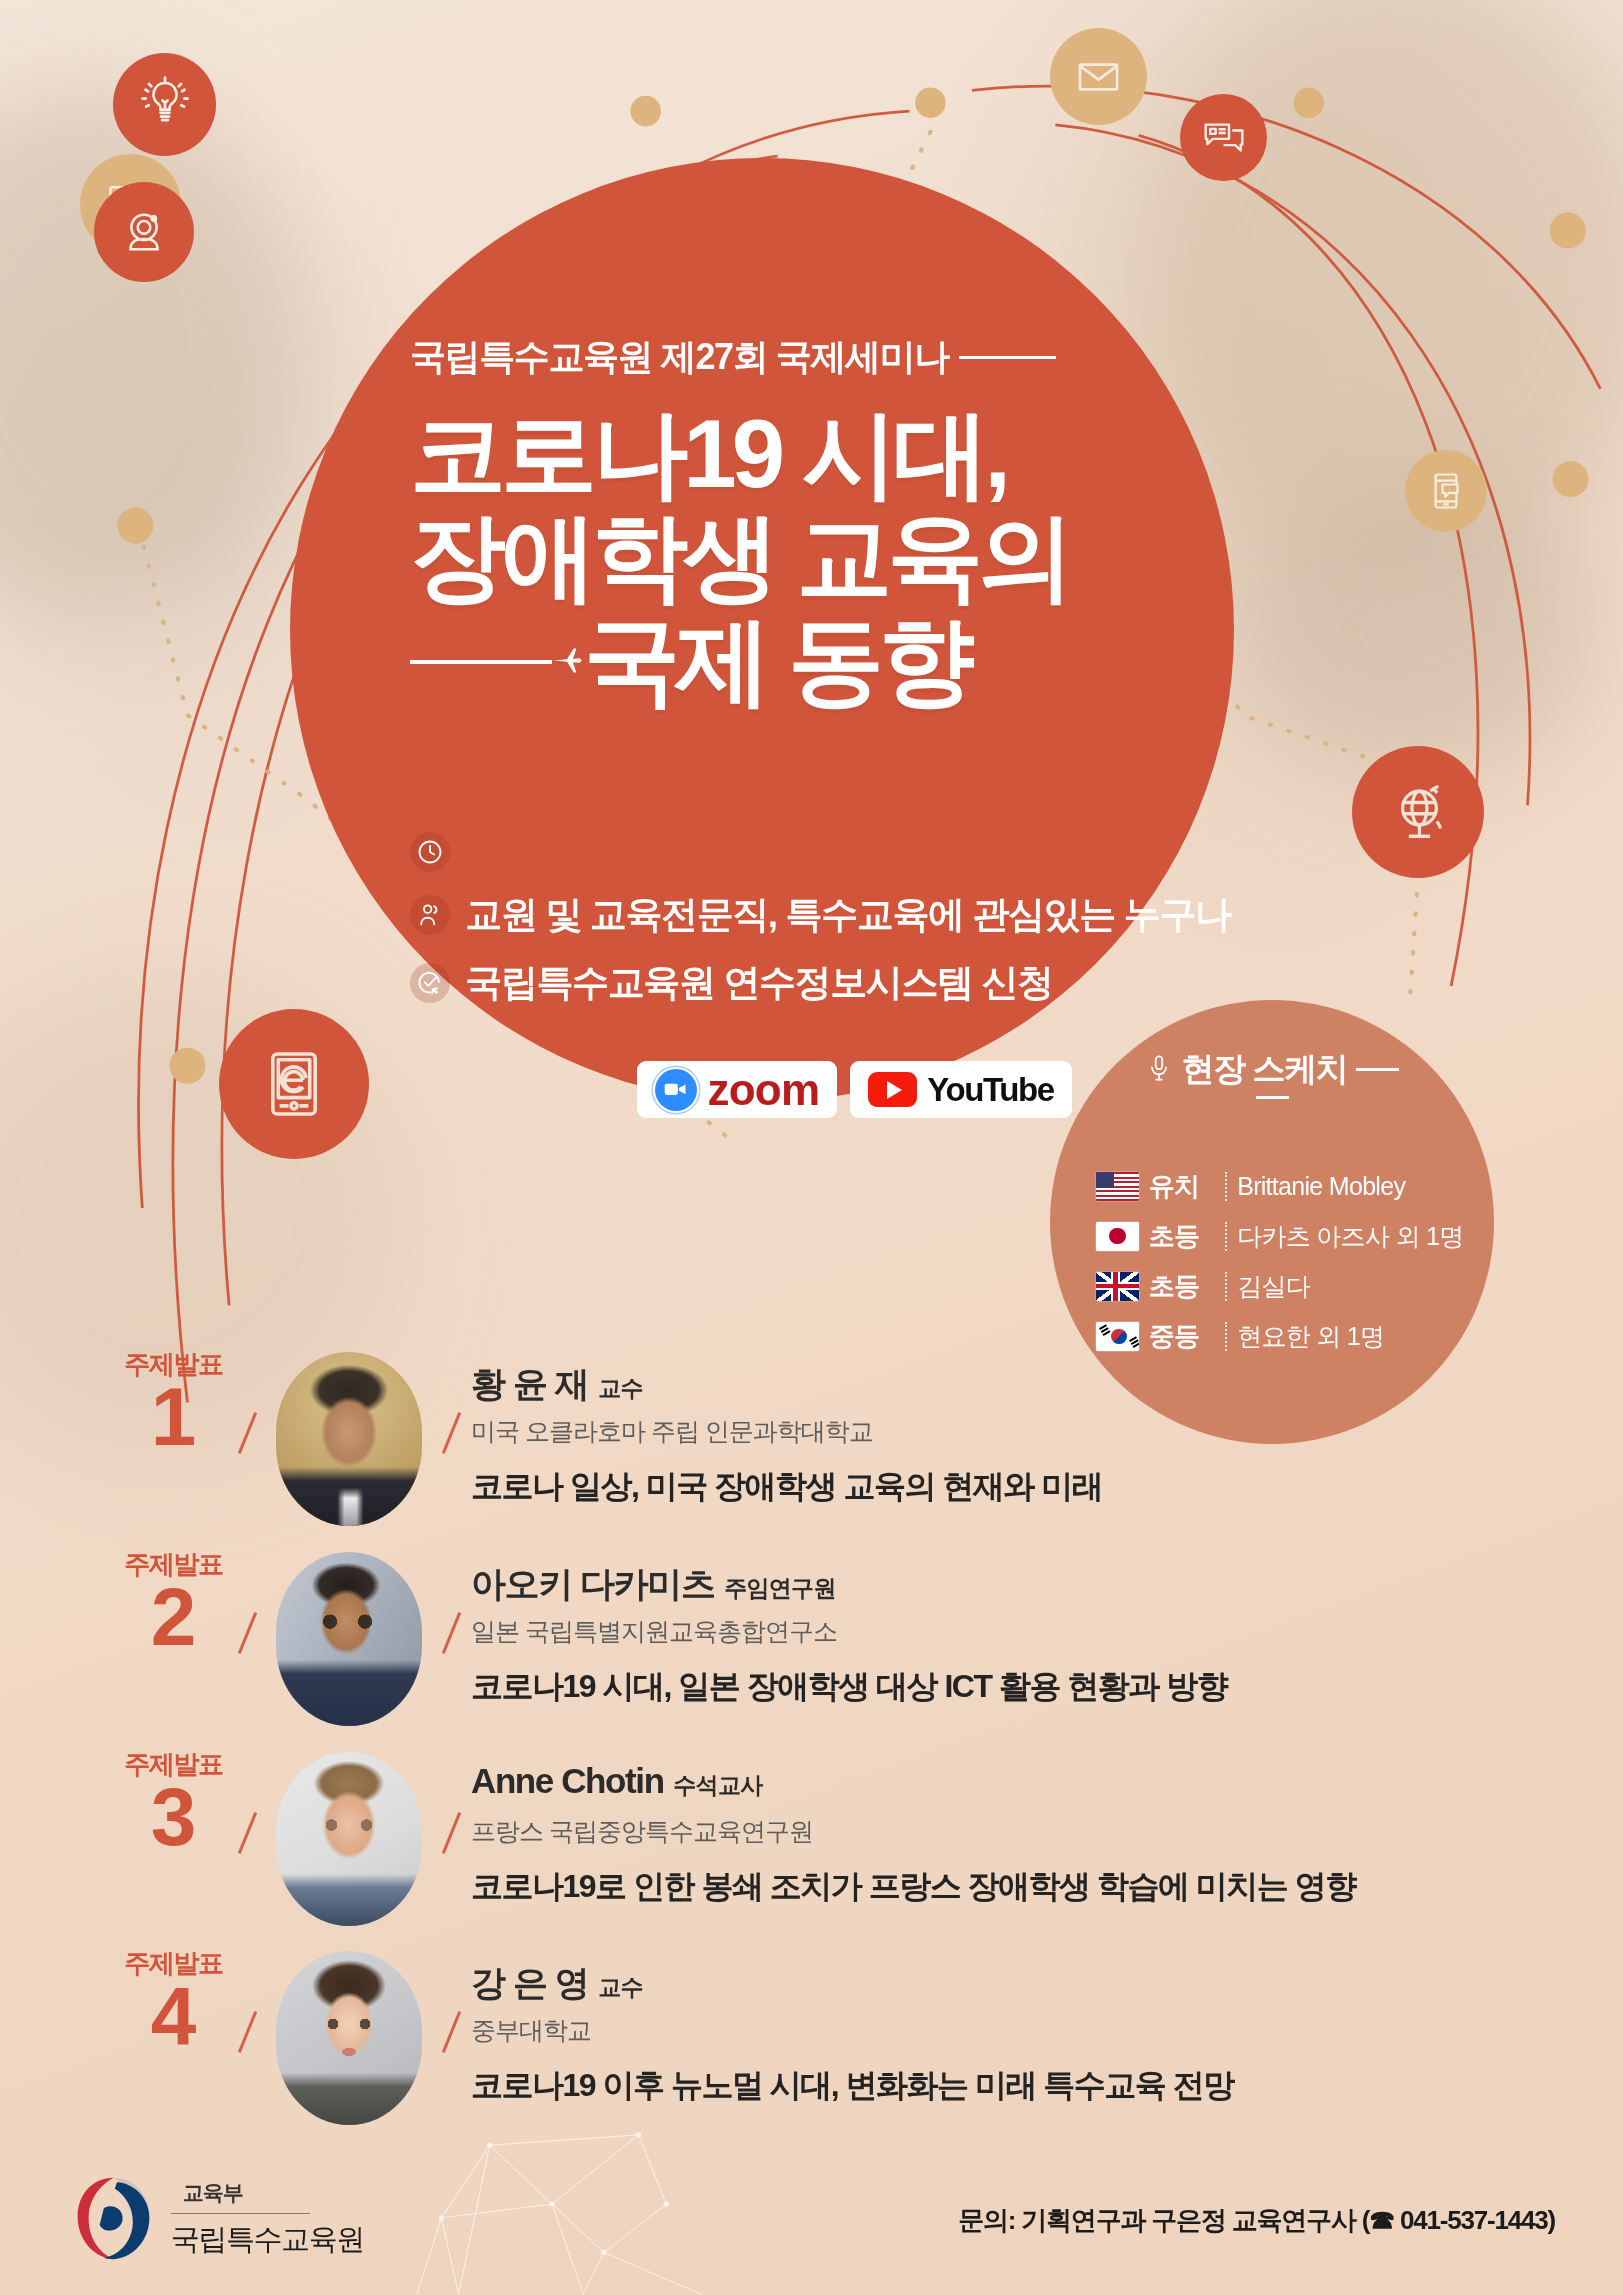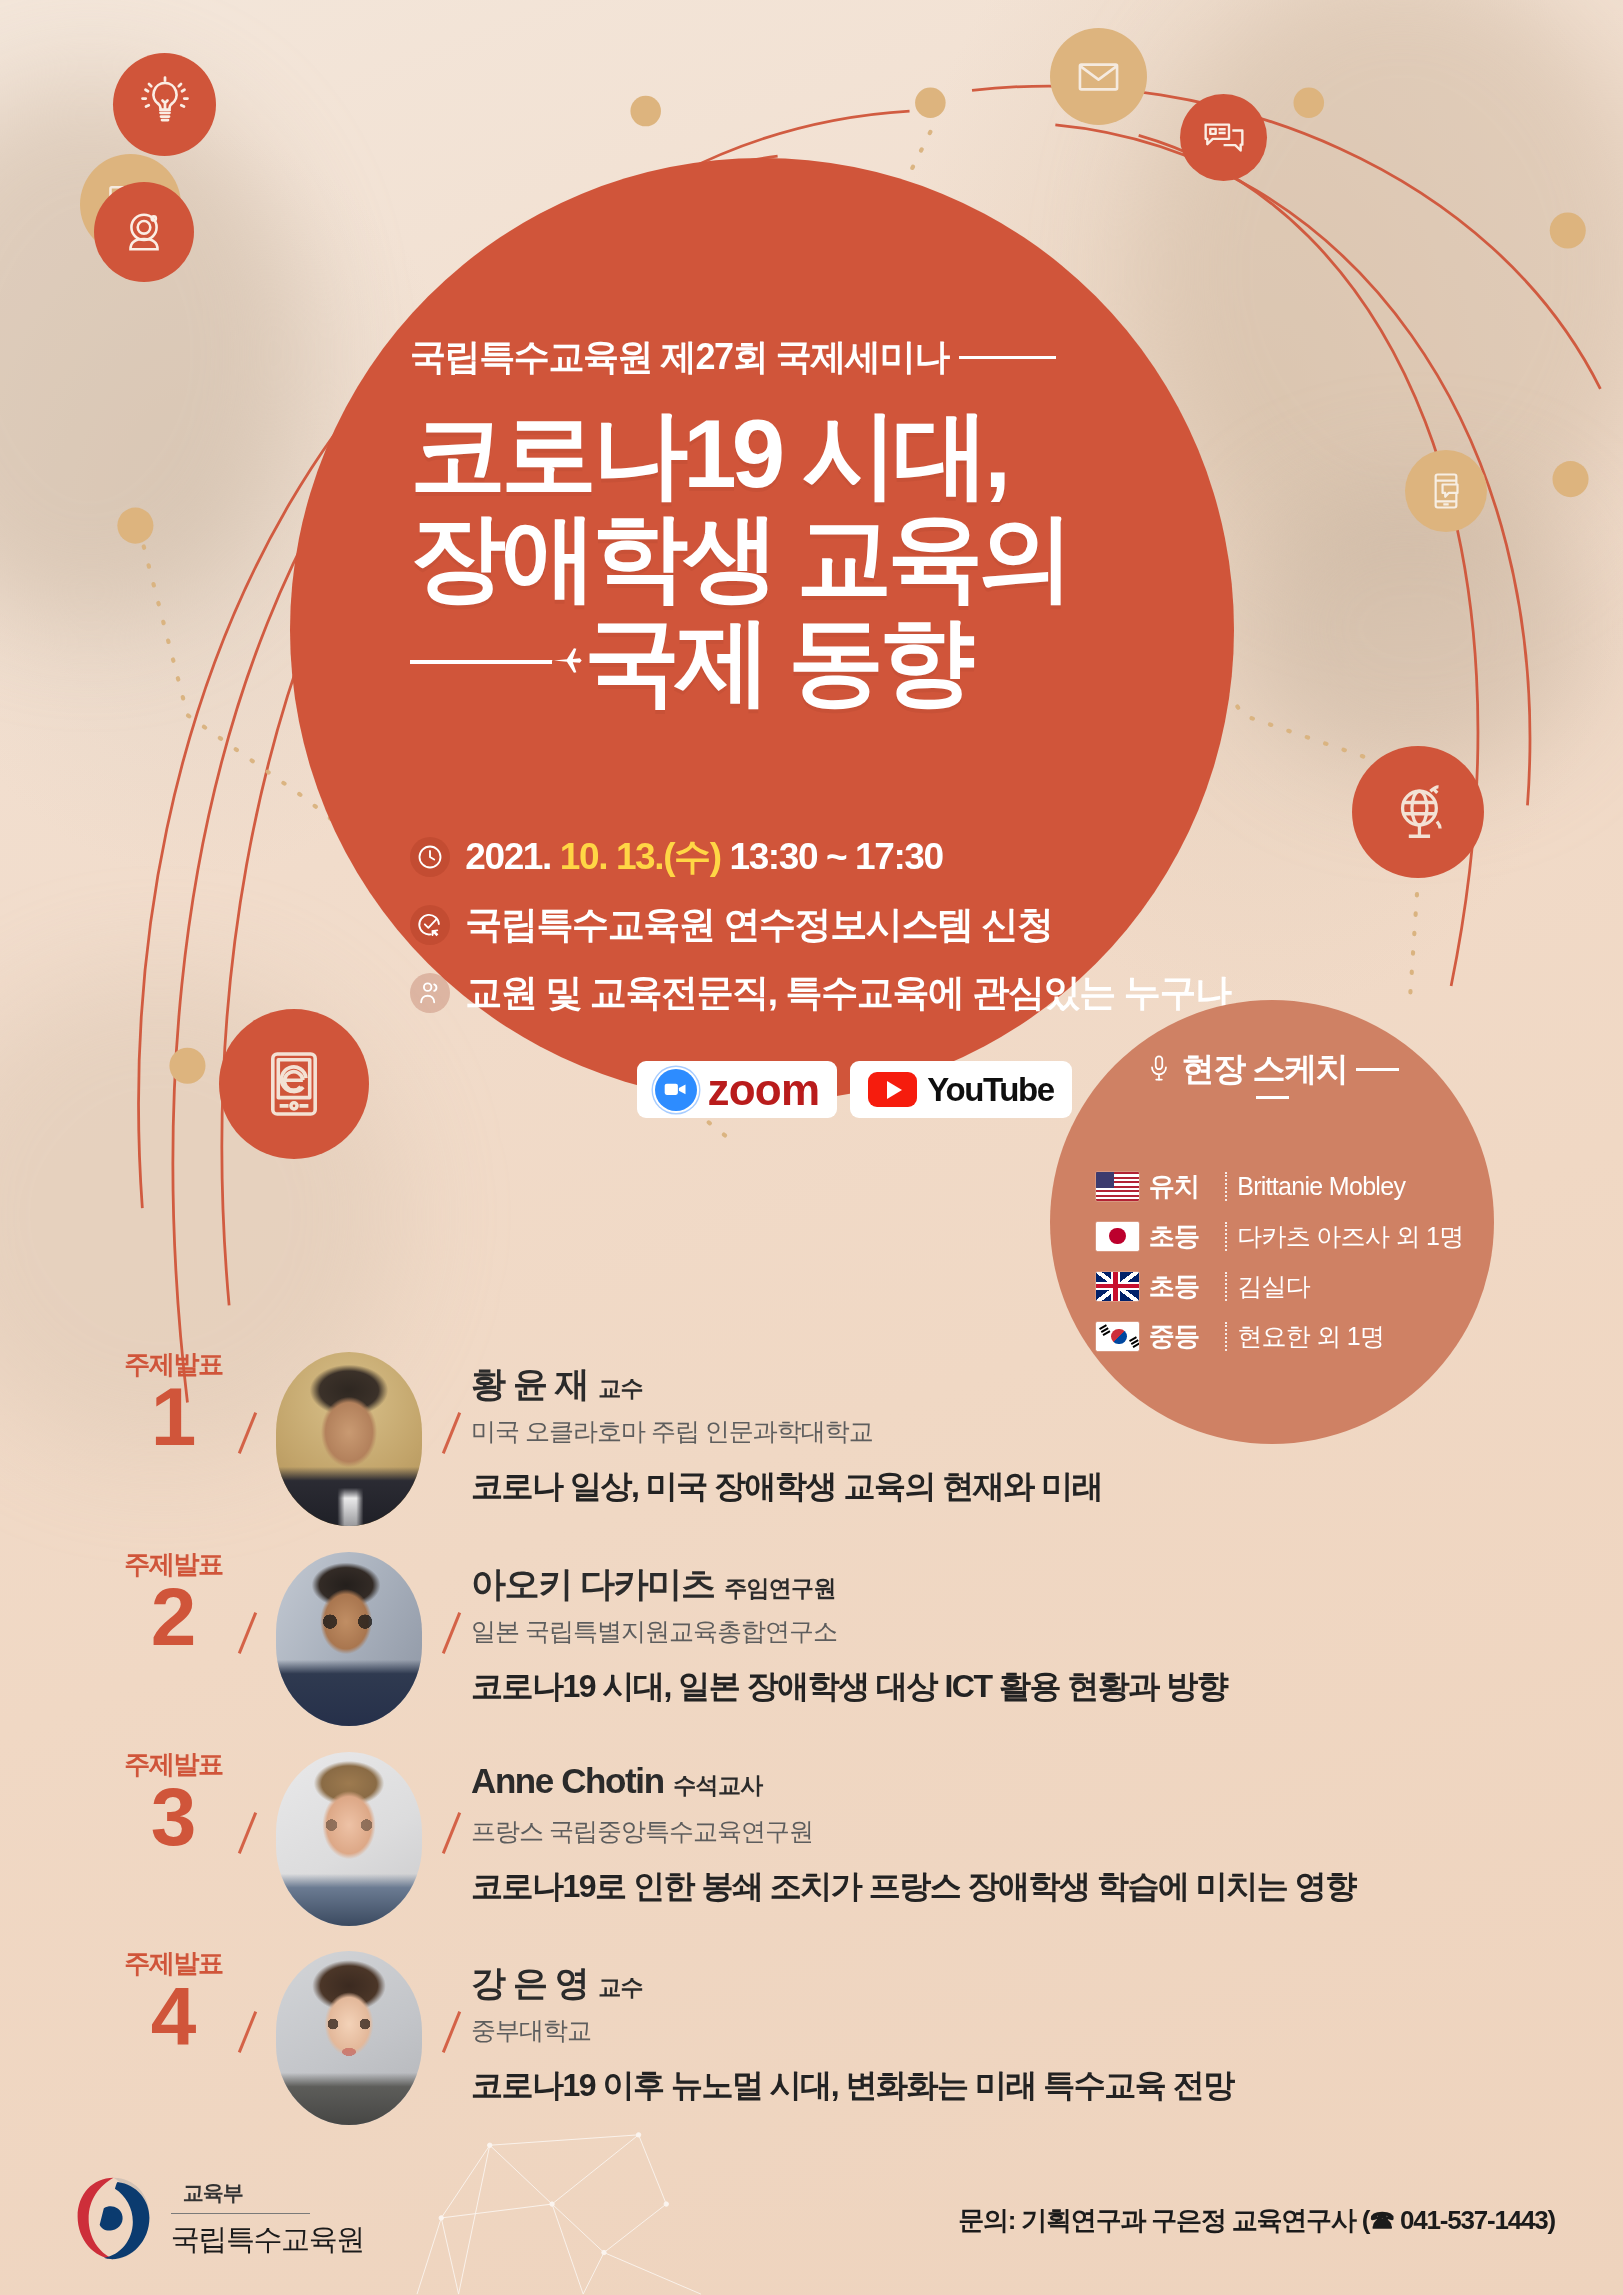--- a/index.html
+++ b/index.html
@@ -250,47 +250,42 @@
 
   <div id="info">
 
     <div class="info-row">
       <span class="info-ico">
         <svg width="28" height="28" viewBox="0 0 24 24" fill="none" stroke="#fff" stroke-width="1.6" stroke-linecap="round">
           <circle cx="12" cy="12" r="9"></circle>
             <path d="M12 6.8V12l3.6 2.1"></path>
         </svg>
       </span>
-      <span class="info-txt">
-        <span>2021.</span>
-        <span class="hl">10. 13.(수)</span>
-        <span>13:30 ~ 17:30</span>
-      </span>
+    </div>
+
+    <div class="info-row">
+      <span class="info-ico">
+        <svg width="28" height="28" viewBox="0 0 24 24" fill="none" stroke="#fff" stroke-width="1.6" stroke-linecap="round">
+          <circle cx="10" cy="7" r="3.2"></circle>
+            <path d="M4.4 20c0-3.6 2.5-5.6 5.6-5.6s5.6 2 5.6 5.6"></path>
+          <path d="M15.6 4.6a3 3 0 0 1 0 5.6"></path>
+        </svg>
+      </span>
+      <span class="info-txt">교원 및 교육전문직, 특수교육에 관심있는 누구나</span>
     </div>
 
     <div class="info-row">
       <span class="info-ico">
         <svg width="28" height="28" viewBox="0 0 24 24" fill="none" stroke="#fff" stroke-width="1.6" stroke-linecap="round" stroke-linejoin="round">
           <path d="M19.6 11.2A8.4 8.4 0 1 0 12.6 20"></path>
           <path d="M7.6 11.4 10.6 14.4 17.4 7.2"></path>
           <path d="M13.4 16.6v4.2c0 .8 1.2.9 1.4.1l.5-1.6 2.3 2.3 1.6-1.6-2.3-2.3 1.6-.5c.8-.2.7-1.4-.1-1.4z" fill="#fff" stroke="none"></path>
         </svg>
       </span>
       <span class="info-txt">국립특수교육원 연수정보시스템 신청</span>
-    </div>
-
-    <div class="info-row">
-      <span class="info-ico">
-        <svg width="28" height="28" viewBox="0 0 24 24" fill="none" stroke="#fff" stroke-width="1.6" stroke-linecap="round">
-          <circle cx="10" cy="7" r="3.2"></circle>
-            <path d="M4.4 20c0-3.6 2.5-5.6 5.6-5.6s5.6 2 5.6 5.6"></path>
-          <path d="M15.6 4.6a3 3 0 0 1 0 5.6"></path>
-        </svg>
-      </span>
-      <span class="info-txt">교원 및 교육전문직, 특수교육에 관심있는 누구나</span>
     </div>
   </div>
 
   <div id="platforms">
     <a class="badge">
       <span style="width:42px;height:42px;border-radius:50%;background:#2d8cff;display:flex;align-items:center;justify-content:center;box-shadow:0 0 0 2.1px #fff,0 0 0 3.5px #a8cdff;">
         <svg width="23.6" height="16.7" viewBox="0 0 34 24" fill="#fff">
           <rect x="1" y="4" width="19" height="16" rx="3"></rect>
           <path d="M21.5 10 L31 5 L31 19 L21.5 14 Z"></path>
         </svg>

